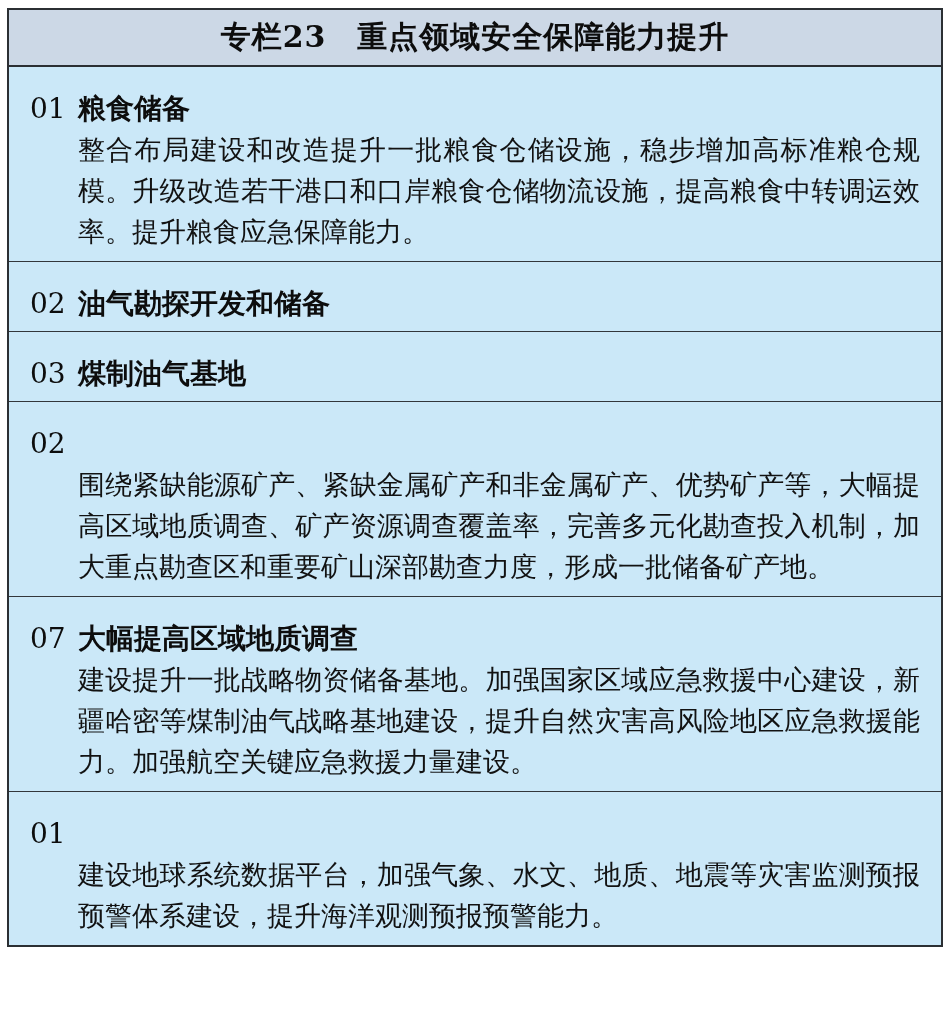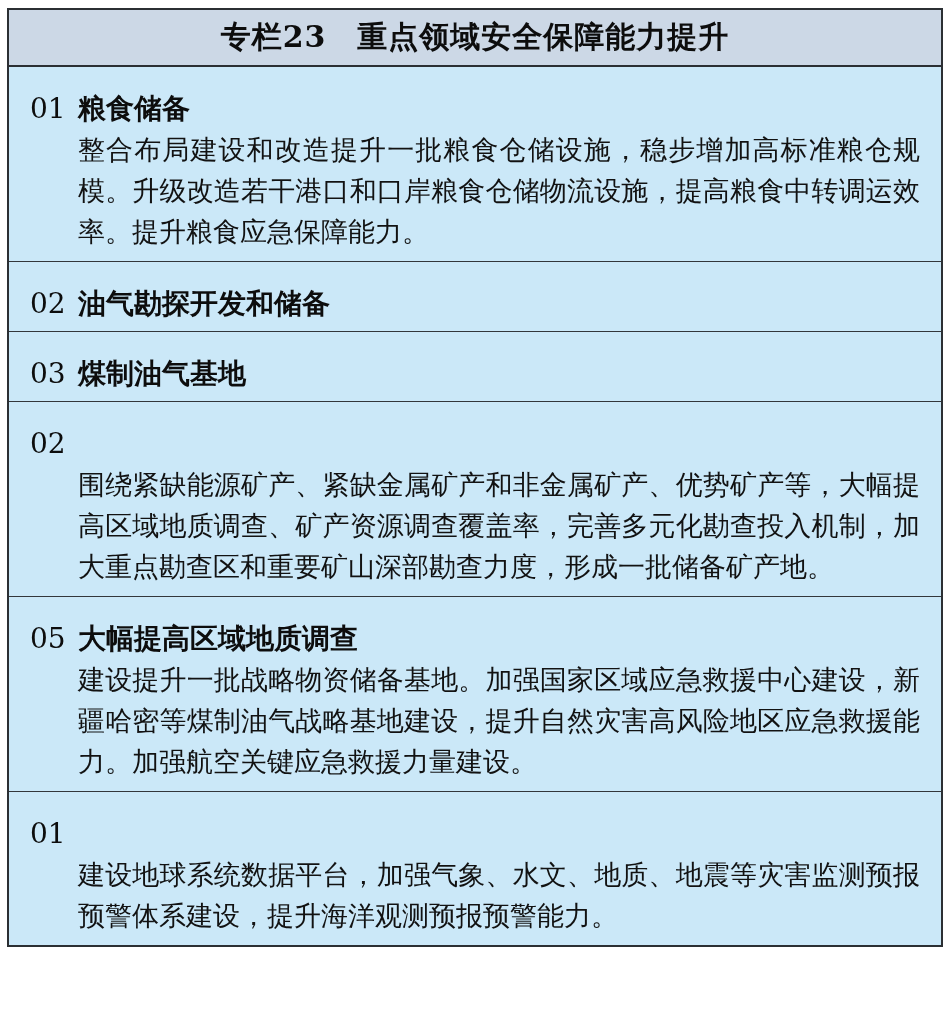--- a/index.html
+++ b/index.html
@@ -111,21 +111,21 @@
       <div class="section">
         <div class="sec-head">
           <span class="sec-num">02</span>
           <span class="sec-gap"></span>
         </div>
         <p class="sec-body">围绕紧缺能源矿产、紧缺金属矿产和非金属矿产、优势矿产等，大幅提高区域地质调查、矿产资源调查覆盖率，完善多元化勘查投入机制，加大重点勘查区和重要矿山深部勘查力度，形成一批储备矿产地。</p>
       </div>
 
       <div class="section">
         <div class="sec-head">
-          <span class="sec-num">05</span>
+          <span class="sec-num">07</span>
           <span class="sec-gap"></span>
           <span class="sec-title">大幅提高区域地质调查</span>
         </div>
         <p class="sec-body">建设提升一批战略物资储备基地。加强国家区域应急救援中心建设，新疆哈密等煤制油气战略基地建设，提升自然灾害高风险地区应急救援能力。加强航空关键应急救援力量建设。</p>
       </div>
 
       <div class="section">
         <div class="sec-head">
           <span class="sec-num">01</span>
           <span class="sec-gap"></span>

